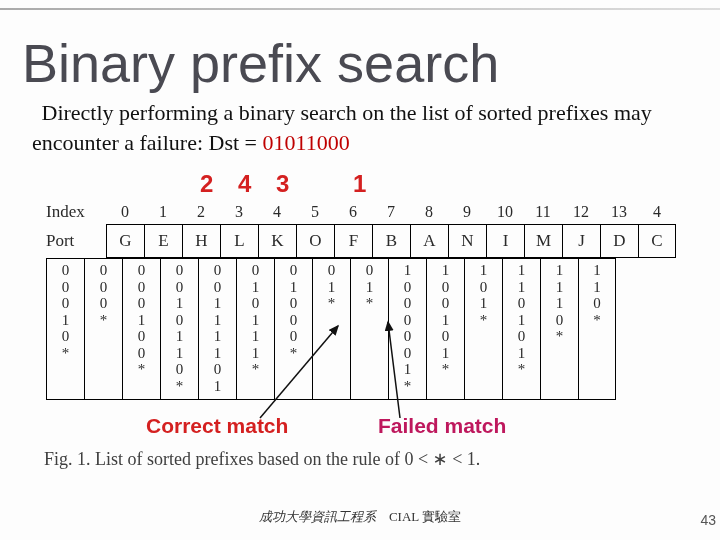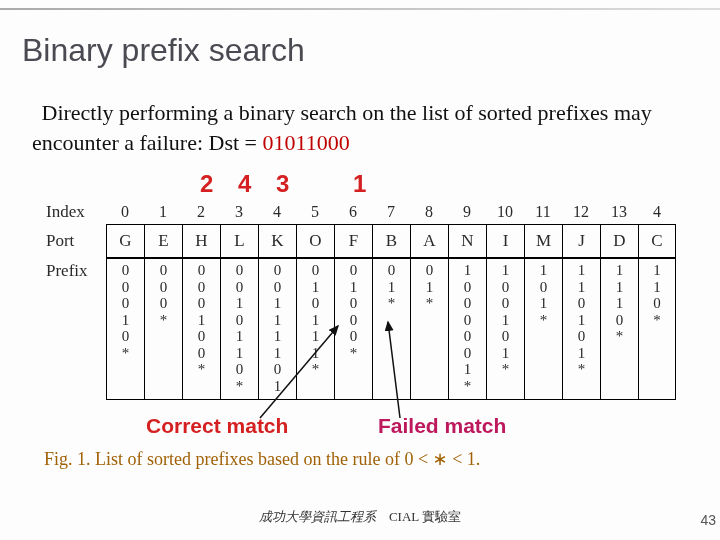--- a/index.html
+++ b/index.html
@@ -9,21 +9,21 @@
     background: #fdfdfd;
     font-family: Georgia, 'Times New Roman', serif;
     color: #2a2a2a;
     position: relative;
     overflow: hidden;
   }
   .title {
     position: absolute;
     top: 32px;
     left: 22px;
-    font-size: 32px;
+    font-size: 54px;
     color: #4a4a52;
     font-family: 'Segoe UI Light', 'Helvetica Neue', Arial, sans-serif;
     font-weight: 300;
   }
   .bullet-row {
     position: absolute;
     top: 98px;
     left: 32px;
     right: 20px;
     font-size: 22px;
@@ -108,21 +108,21 @@
   .pcell:last-child { border-right: 1.3px solid #000; }
   .prow .rowlabel { align-items: flex-start; padding-top: 3px; }
   .prefixwrap { border-top: 1.3px solid #000; border-bottom: 1.3px solid #000; }
   .caption {
     position: absolute;
     top: 448px;
     left: 44px;
     right: 20px;
     font-family: 'Times New Roman', serif;
     font-size: 18px;
-    color: #a16207;
+    color: #404040;
   }
   .footer {
     position: absolute;
     bottom: 14px;
     left: 0;
     right: 0;
     text-align: center;
     font-family: 'PMingLiU', 'SimSun', serif;
     font-size: 13px;
     color: #333;
@@ -196,21 +196,20 @@
         <div class="hcell">A</div>
         <div class="hcell">N</div>
         <div class="hcell">I</div>
         <div class="hcell">M</div>
         <div class="hcell">J</div>
         <div class="hcell">D</div>
         <div class="hcell">C</div>
       </div>
   </div>
   <div class="row prow">
-    <div class="rowlabel">Prefix</div>
     <div id="prefix-cells" class="prefixwrap" style="display:flex">
         <div class="pcell">
           <div>0</div>
           <div>0</div>
           <div>0</div>
           <div>1</div>
           <div>0</div>
           <div>*</div>
         </div>
         <div class="pcell">

